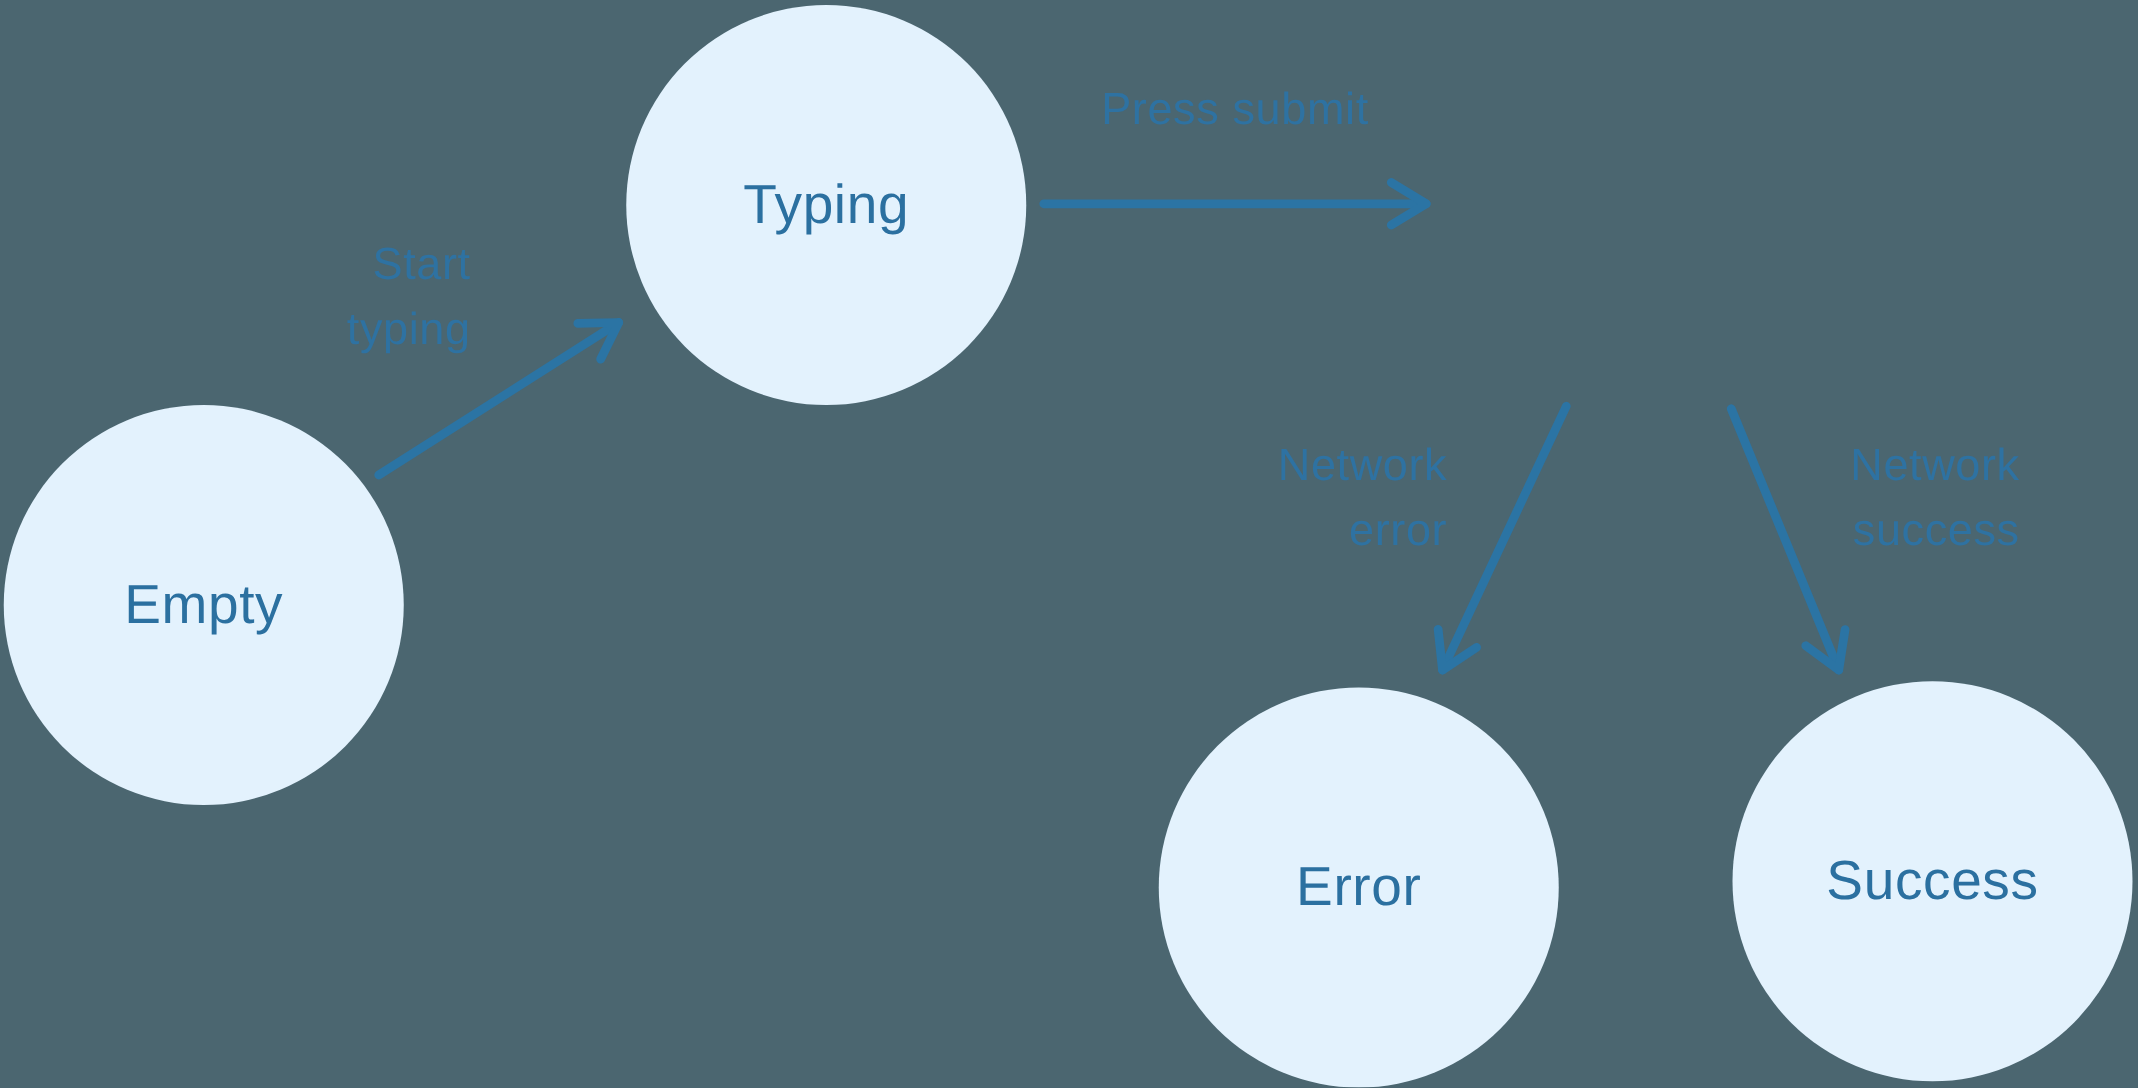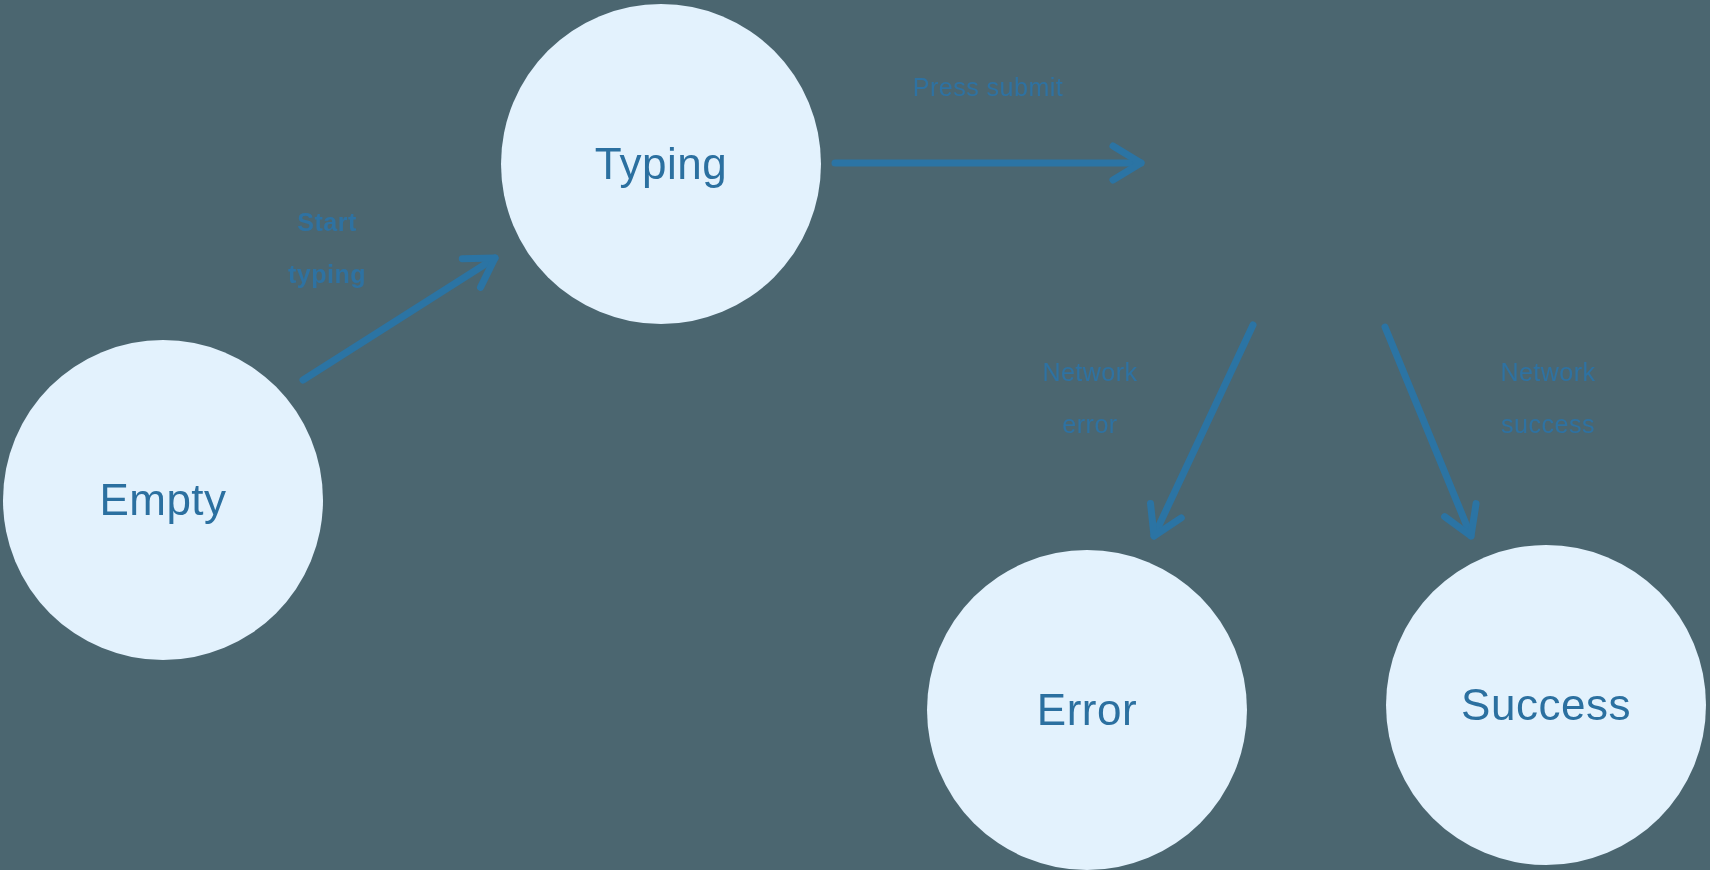--- a/index.html
+++ b/index.html
@@ -37,34 +37,34 @@
   .state-label {
     color: #2b70a0;
     font-size: 44px;
     letter-spacing: 0.5px;
     white-space: nowrap;
   }
   .edge-label {
     position: absolute;
     transform: translate(-50%, -50%);
     color: #2e72a2;
-    font-size: 25px;
+    font-size: 36px;
     line-height: 52px;
     letter-spacing: 0.5px;
-    text-align: center;
+    text-align: right;
     white-space: pre-line;
   }
   
-  .node-empty      { left: 3px;    top: 340px; }
+  .node-empty      { left: 3px;    top: 324px; }
   .node-typing     { left: 501px;  top: 4px;   }
   .node-submitting { left: 1170px; top: 5px;   }
   .node-error      { left: 927px;  top: 550px; }
   .node-success    { left: 1386px; top: 545px; }
   
-  .label-start-typing    { left: 327px;  top: 248px; font-weight: bold; }
+  .label-start-typing    { left: 327px;  top: 237px; }
   .label-press-submit    { left: 988px;  top: 87px;  }
   .label-network-error   { left: 1090px; top: 398px; }
   .label-network-success { left: 1548px; top: 398px; }
 </style>
 </head>
 <body>
 
 <div class="canvas">
 
   <svg class="arrows-layer" width="1710" height="870" viewBox="0 0 1710 870" xmlns="http://www.w3.org/2000/svg">

